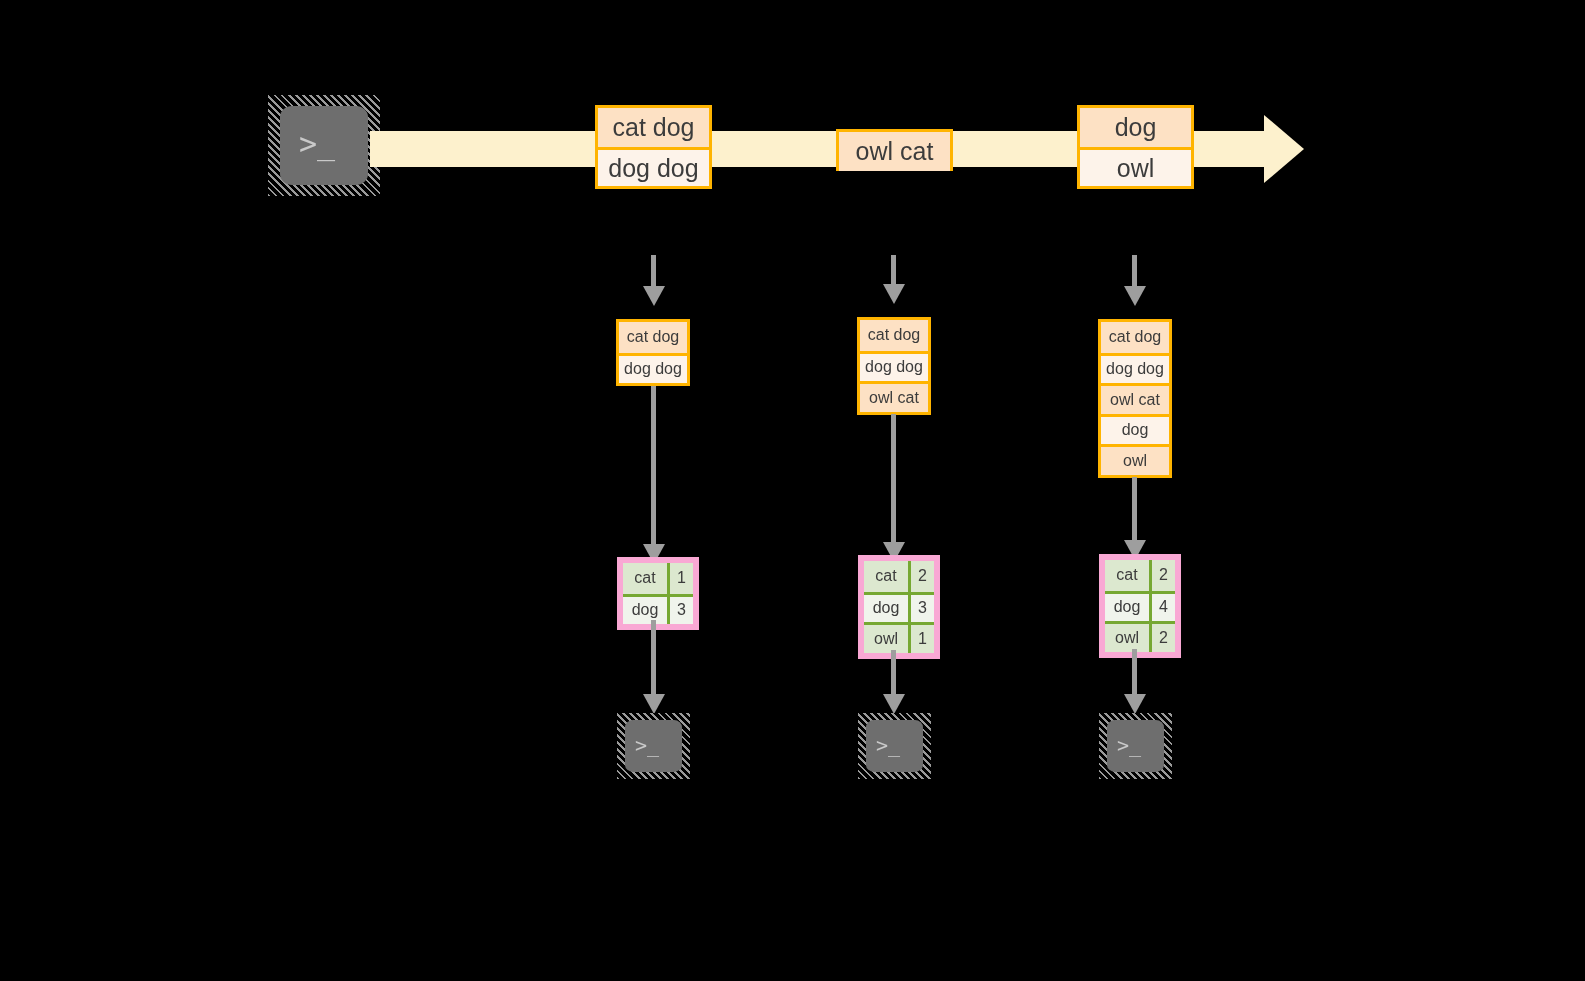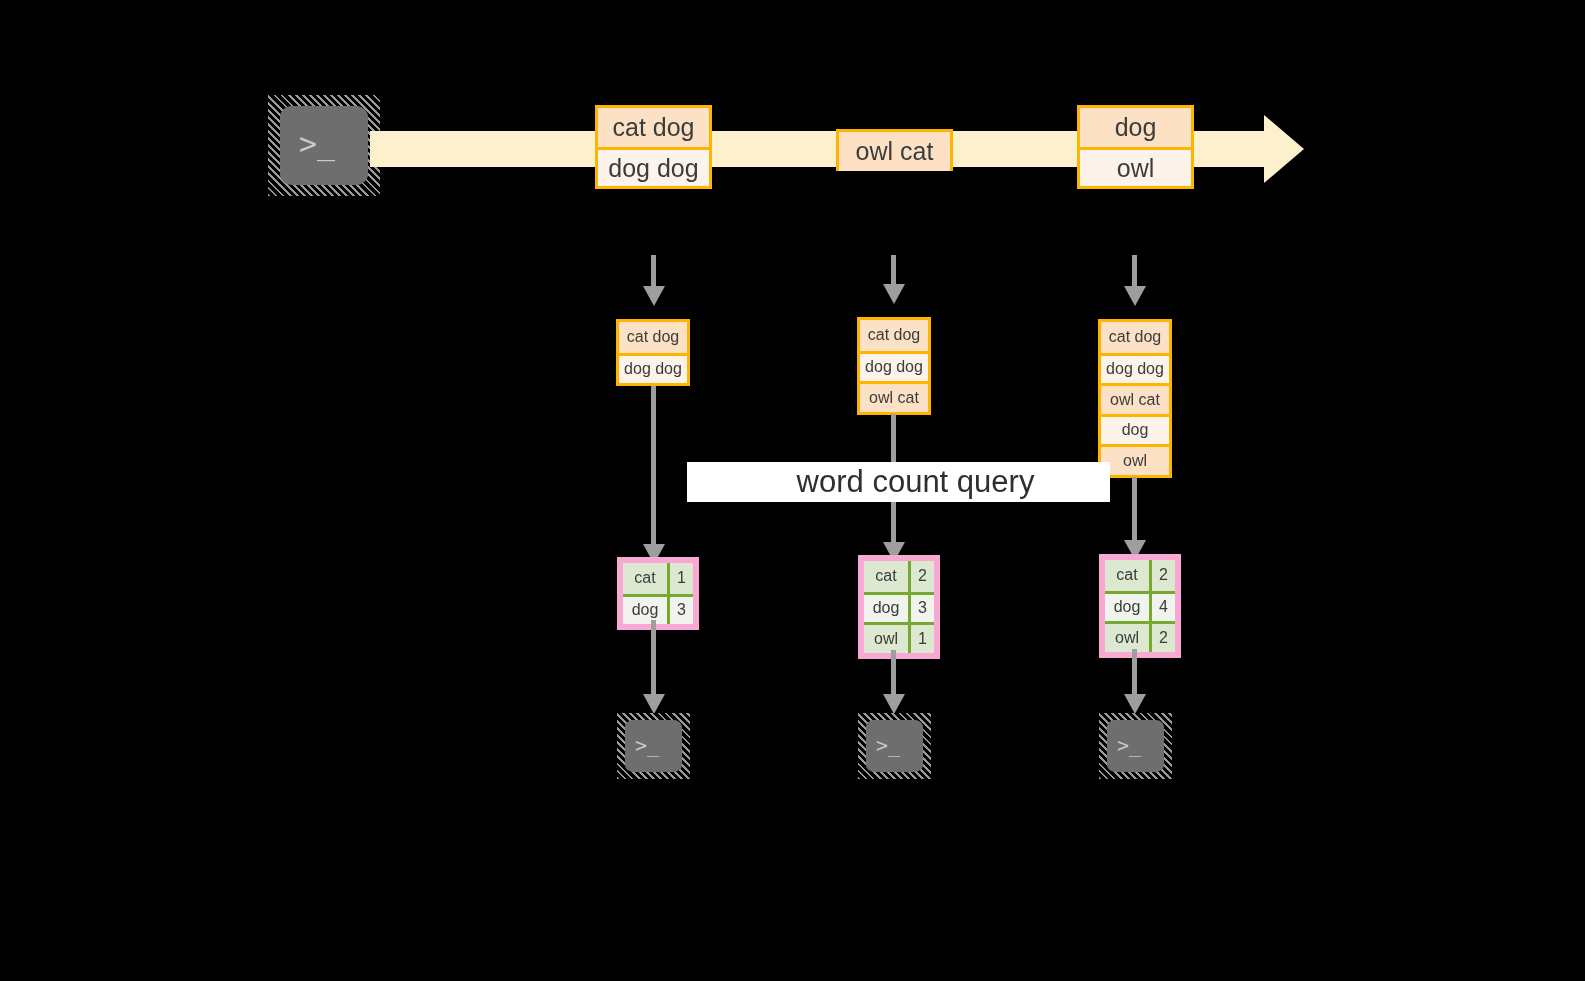--- a/index.html
+++ b/index.html
@@ -261,17 +261,14 @@
 
   <div class="vline" style="left:1132px; top:649px; height:49px;"></div>
   <div class="vhead" style="left:1124px; top:694px;"></div>
 
   <div class="term" style="left:1099px; top:713px; width:73px; height:66px;">
     <div class="hatch"></div>
     <div class="face" style="left:8px; top:7px; right:8px; bottom:7px;"></div>
     <div class="glyph" style="left:18px; top:22px; font-size:20px;">&gt;_</div>
   </div>
 
-  <div class="query-band" style="left:687px; top:462px; width:423px; height:40px;">
-    <span>word count query</span>
-  </div>
 
 </div>
 
 </body></html>

